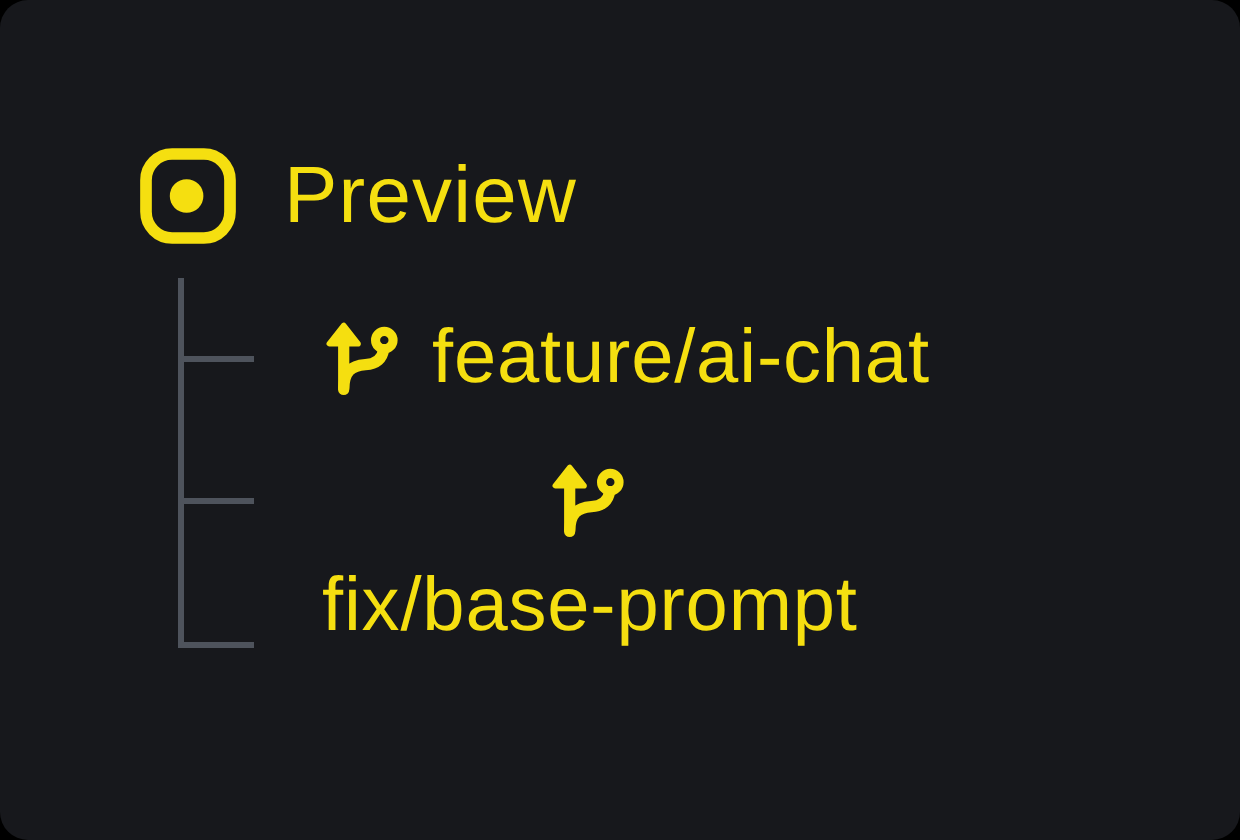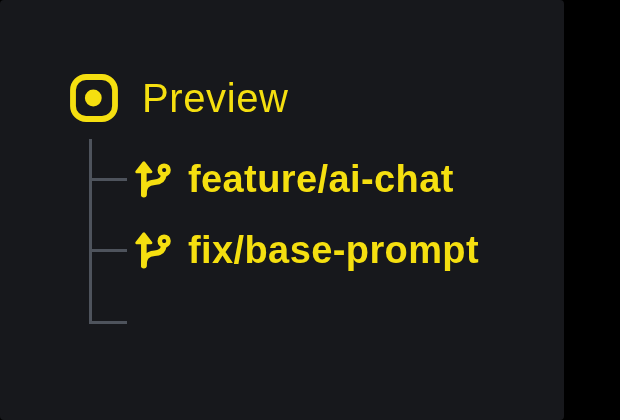--- a/index.html
+++ b/index.html
@@ -7,24 +7,24 @@
     padding: 0;
     width: 620px;
     height: 420px;
     background: #000000;
     font-family: "Liberation Sans", sans-serif;
     overflow: hidden;
   }
   .card {
     position: absolute;
     left: 0; top: 0;
-    width: 564px;
+    width: 620px;
     height: 420px;
     background: #17181c;
-    border-radius: 4px;
+    border-radius: 14px;
     box-sizing: border-box;
   }
   .header-row {
     position: absolute;
     left: 66px;
     top: 70px;
     height: 56px;
     display: flex;
     align-items: center;
     gap: 20px;
@@ -49,29 +49,28 @@
   .tree-stub {
     left: 89px;
     width: 38px;
     height: 3px;
   }
   .stub-1 { top: 177.5px; }
   .stub-2 { top: 249px; }
   .stub-3 { top: 320.5px; }
   .branch-row {
     position: absolute;
-    left: 133px;
+    left: 161px;
     height: 42px;
     display: flex;
     align-items: center;
     gap: 13px;
-    font-weight: bold;
   }
   .row-1 { top: 158px; }
-  .row-2 { top: 229px; }
+  .row-2 { top: 229px; flex-direction: column; }
   .row-3 { top: 301px; }
   .branch-label {
     color: #f5df10;
     font-size: 38px;
     letter-spacing: 0.4px;
     white-space: nowrap;
     line-height: 1;
   }
   svg { display: block; flex: 0 0 auto; }
 </style>

